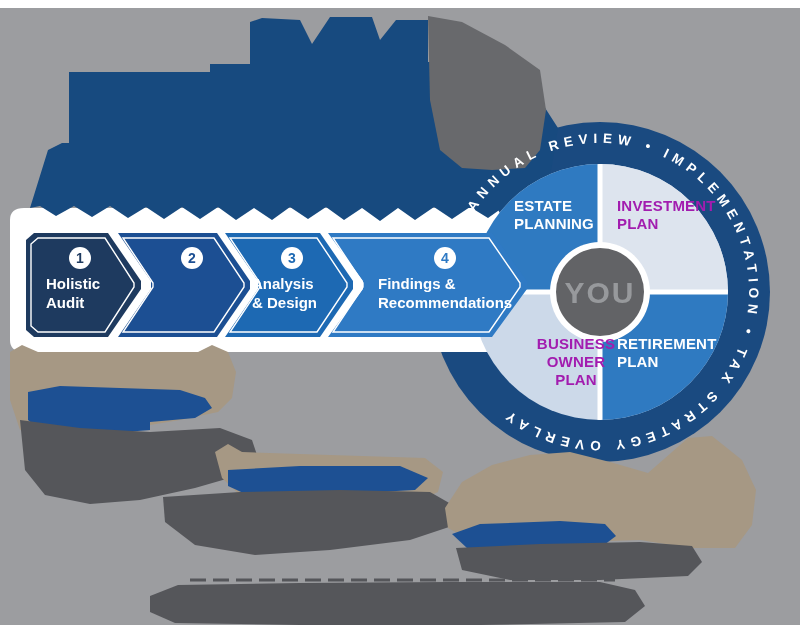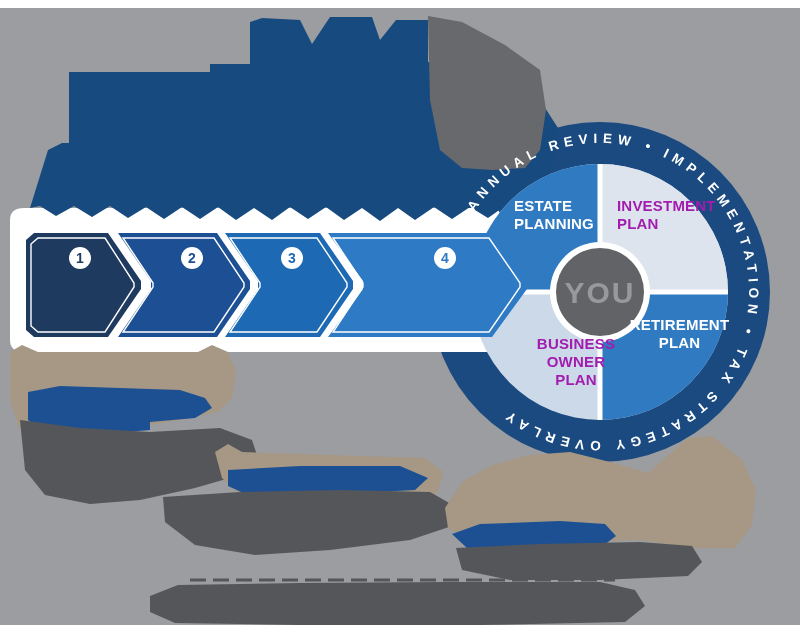--- a/index.html
+++ b/index.html
@@ -83,33 +83,39 @@
     <path d="M150,596 L178,585 L300,583 L450,582 L600,582 L635,590 L645,606 L625,622 L480,625 L300,625 L175,623 L150,612 Z" fill="#55565a"></path>
 
     <path id="ringTextPath" d="M451,292 A149,149 0 1 1 749,292 A149,149 0 1 1 451,292" fill="none"></path>
     <text font-size="13.5" font-weight="bold" letter-spacing="5.5" fill="#ffffff">
       <textPath href="#ringTextPath" startOffset="9%">ANNUAL REVIEW • IMPLEMENTATION • TAX STRATEGY OVERLAY</textPath>
     </text>
   </svg>
 
   <div class="step-block" style="left:40px;top:247px;width:80px;">
     <div class="step-num" style="color:#1e3a5f;">1</div>
+    <div class="step-label">Holistic
+Audit</div>
   </div>
   <div class="step-block" style="left:150px;top:247px;width:84px;">
     <div class="step-num" style="color:#1c4f93;">2</div>
   </div>
   <div class="step-block" style="left:246px;top:247px;width:92px;">
     <div class="step-num" style="color:#1d69b3;">3</div>
+    <div class="step-label">Analysis
+&amp; Design</div>
   </div>
   <div class="step-block" style="left:372px;top:247px;width:146px;">
     <div class="step-num" style="color:#2f7ac4;">4</div>
+    <div class="step-label">Findings &amp;
+Recommendations</div>
   </div>
 
   <div class="overlay q-white" style="left:514px;top:197px;width:100px;">ESTATE
 PLANNING</div>
   <div class="overlay q-light" style="left:617px;top:197px;width:115px;">INVESTMENT
 PLAN</div>
   <div class="overlay q-light" style="left:521px;top:335px;width:110px;text-align:center;">BUSINESS
 OWNER
 PLAN</div>
-  <div class="overlay q-white" style="left:617px;top:316px;width:125px;text-align:center;">RETIREMENT
+  <div class="overlay q-white" style="left:617px;top:335px;width:125px;">RETIREMENT
 PLAN</div>
 </div>
 
 </body></html>

